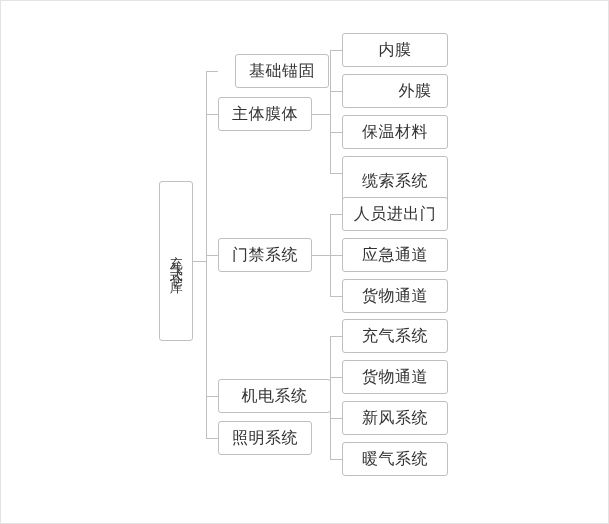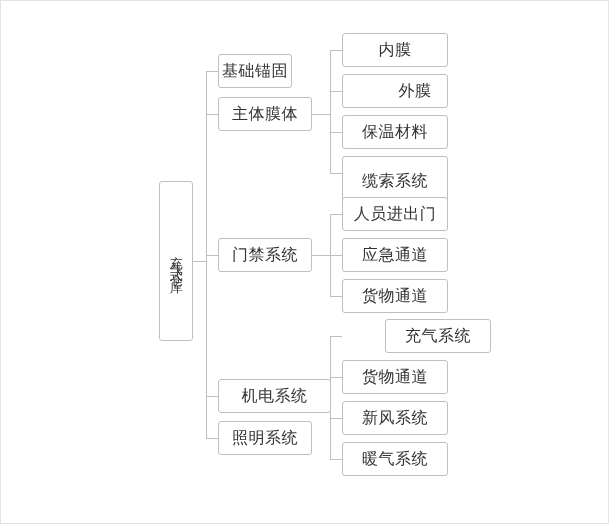--- a/index.html
+++ b/index.html
@@ -75,31 +75,31 @@
 
   <div class="conn h" style="left:311px; top:395px; width:18px;"></div>
   <div class="conn v" style="left:329px; top:335px; height:123px;"></div>
   <div class="conn h" style="left:329px; top:335px; width:12px;"></div>
   <div class="conn h" style="left:329px; top:376px; width:12px;"></div>
   <div class="conn h" style="left:329px; top:417px; width:12px;"></div>
   <div class="conn h" style="left:329px; top:458px; width:12px;"></div>
 
   <div class="node root" style="left:158px; top:180px; width:34px; height:160px;">充气式仓库</div>
 
-  <div class="node" style="left:217px; top:53px; width:74px; height:34px;">基础锚固</div>
+  <div class="node" style="left:234px; top:53px; width:94px; height:34px;">基础锚固</div>
   <div class="node" style="left:217px; top:96px; width:94px; height:34px;">主体膜体</div>
   <div class="node" style="left:217px; top:237px; width:94px; height:34px;">门禁系统</div>
   <div class="node" style="left:217px; top:378px; width:113px; height:34px;">机电系统</div>
   <div class="node" style="left:217px; top:420px; width:94px; height:34px;">照明系统</div>
 
   <div class="node" style="left:341px; top:32px; width:106px; height:34px;">内膜</div>
   <div class="node" style="left:341px; top:73px; width:106px; height:34px;padding-left:40px;">外膜</div>
   <div class="node" style="left:341px; top:114px; width:106px; height:34px;">保温材料</div>
   <div class="node" style="left:341px; top:155px; width:106px; height:50px;">缆索系统</div>
   <div class="node" style="left:341px; top:196px; width:106px; height:34px;">人员进出门</div>
   <div class="node" style="left:341px; top:237px; width:106px; height:34px;">应急通道</div>
   <div class="node" style="left:341px; top:278px; width:106px; height:34px;">货物通道</div>
-  <div class="node" style="left:341px; top:318px; width:106px; height:34px;margin-left:43px;">充气系统</div>
+  <div class="node" style="left:341px; top:318px; width:106px; height:34px;">充气系统</div>
   <div class="node" style="left:341px; top:359px; width:106px; height:34px;">货物通道</div>
   <div class="node" style="left:341px; top:400px; width:106px; height:34px;">新风系统</div>
   <div class="node" style="left:341px; top:441px; width:106px; height:34px;">暖气系统</div>
 
 </div>
 
 </body></html>

